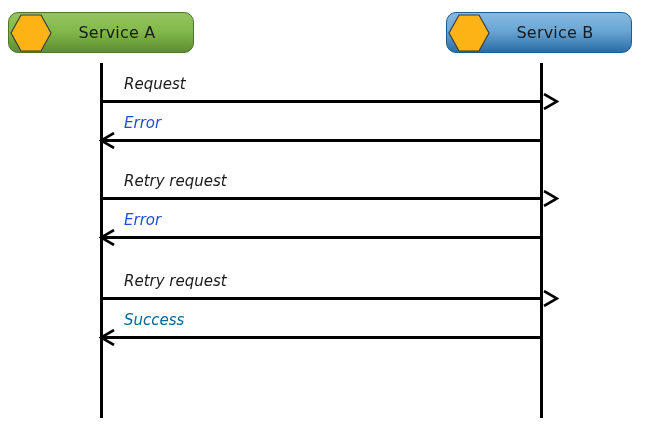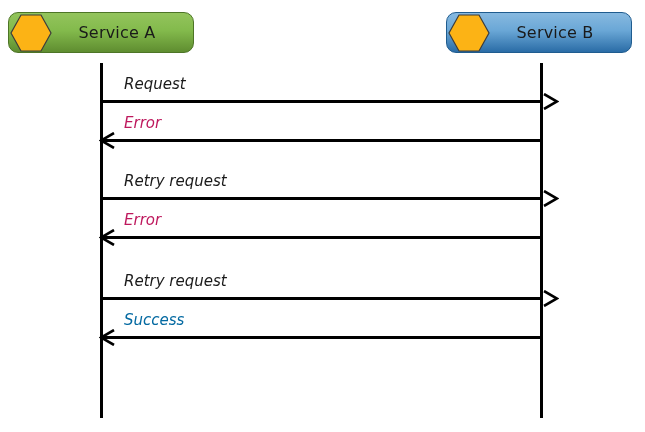--- a/index.html
+++ b/index.html
@@ -97,21 +97,21 @@
     width: 100%;
     text-align: left;
     font-size: 15px;
     font-style: italic;
     line-height: 1;
     white-space: nowrap;
     margin-left: 24px;
   }
   .label-above { top: -23px; }
   .c-black   { color: #1a1a1a; }
-  .c-error   { color: #be185d; }
+  .c-error   { color: #1d4ed8; }
   .c-success { color: #0369a1; }
 </style>
 </head>
 <body>
 
 <div id="canvas">
 
   <div class="participant participant-a">
     <span class="hex-icon">
       <svg width="44" height="40" viewBox="0 0 44 40">

